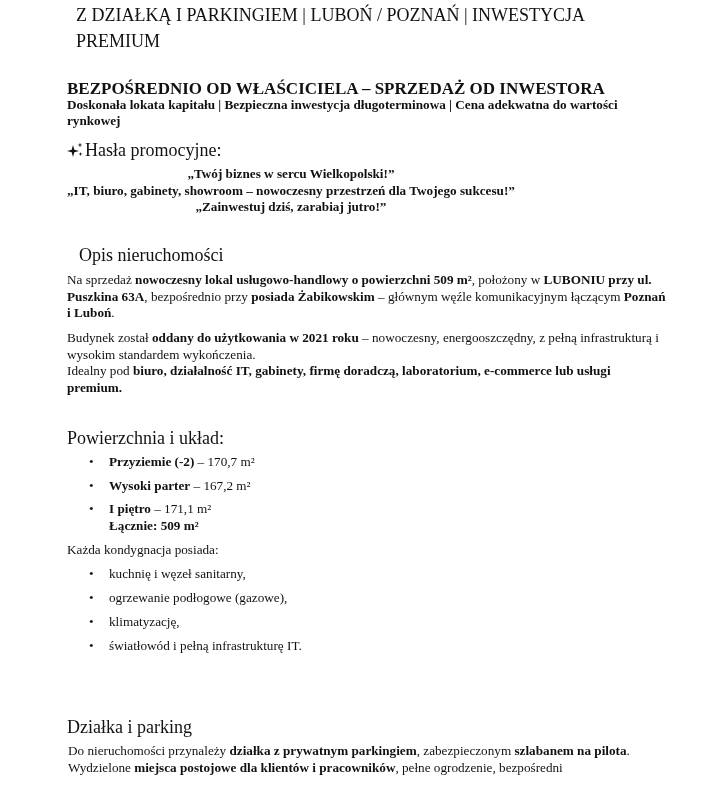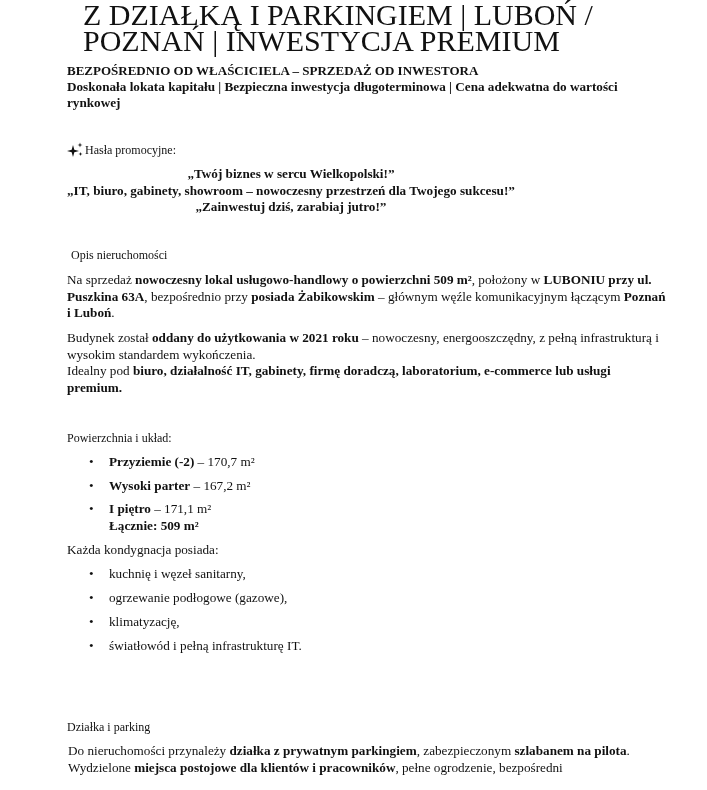--- a/index.html
+++ b/index.html
@@ -3,32 +3,32 @@
   <meta charset="utf-8">
   <style>
     html, body { margin: 0; padding: 0; background: #ffffff; }
     body {
       width: 707px; height: 790px; overflow: hidden; position: relative;
       font-family: "Liberation Serif", "DejaVu Serif", serif;
       color: #111111;
     }
     .page { position: absolute; left: 67px; top: 0; width: 600px; }
     .title {
-      font-size: 30px; line-height: 26px; font-weight: normal;
-      margin: 2px 0 0 16px; letter-spacing: 0px;
+      font-size: 18px; line-height: 26px; font-weight: normal;
+      margin: 2px 0 0 9px; letter-spacing: 0px;
     }
-    .sub1 { font-size: 13px; font-weight: bold; margin-top: 9px; line-height: 16px; }
+    .sub1 { font-size: 17px; font-weight: bold; margin-top: 27px; line-height: 16px; }
     .sub2 { font-size: 13.2px; font-weight: bold; line-height: 16px; }
-    .h2 { font-size: 12px; line-height: 20px; font-weight: normal; }
+    .h2 { font-size: 18px; line-height: 20px; font-weight: normal; }
     .p { font-size: 13.2px; line-height: 16.5px; }
     b { font-weight: bold; margin-top: 18px; }
     .promo-h { position: absolute; top: 140px; left: 0; display:flex; align-items:center; }
     .sparkle { display:inline-block; width: 17px; height: 17px; margin-right: 1px; }
     .slogans { position: absolute; top: 166px; left: 0; font-size: 13.2px; font-weight: bold; line-height: 16.5px; text-align: center; }
-    .opis-h { position: absolute; top: 245px; left: 4px; }
+    .opis-h { position: absolute; top: 245px; left: 12px; }
     .opis-p1 { position: absolute; top: 272px; left: 0; width: 600px; }
     .opis-p2 { position: absolute; top: 330px; left: 0; width: 600px; }
     .pow-h { position: absolute; top: 428px; left: 0; }
     ul.blist { list-style: none; margin: 0; padding: 0; }
     ul.blist li { position: relative; padding-left: 42px; font-size: 13.2px; line-height: 16.5px; }
     ul.blist li .bullet { position: absolute; left: 22px; top: 0; }
     .pow-list { position: absolute; top: 454px; left: 0; }
     .pow-list li { margin-bottom: 7px; }
     .kazda { position: absolute; top: 542px; left: 0; }
     .kazda-list { position: absolute; top: 566px; left: 0; }

